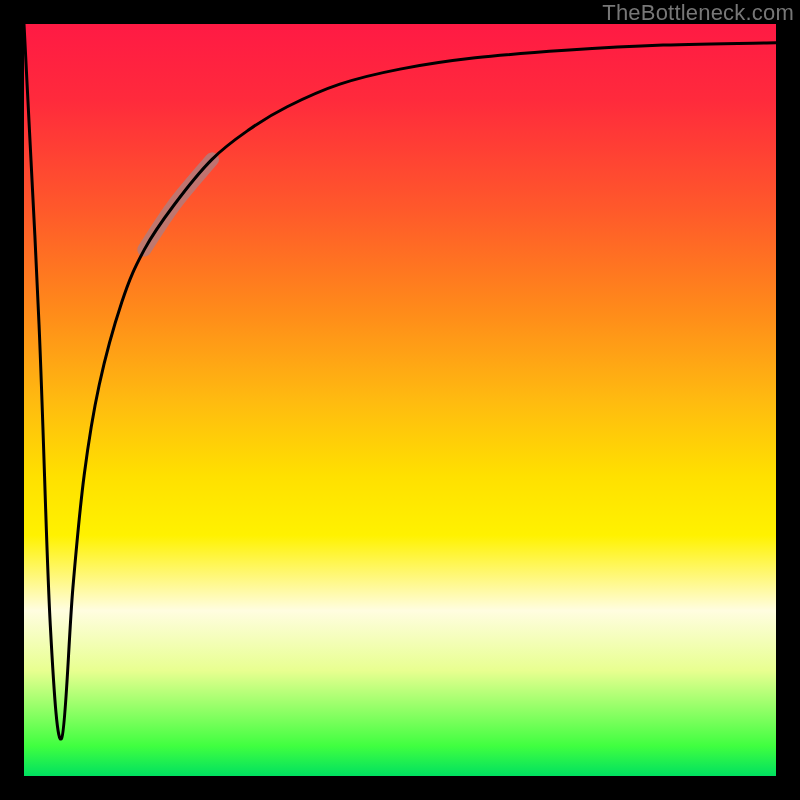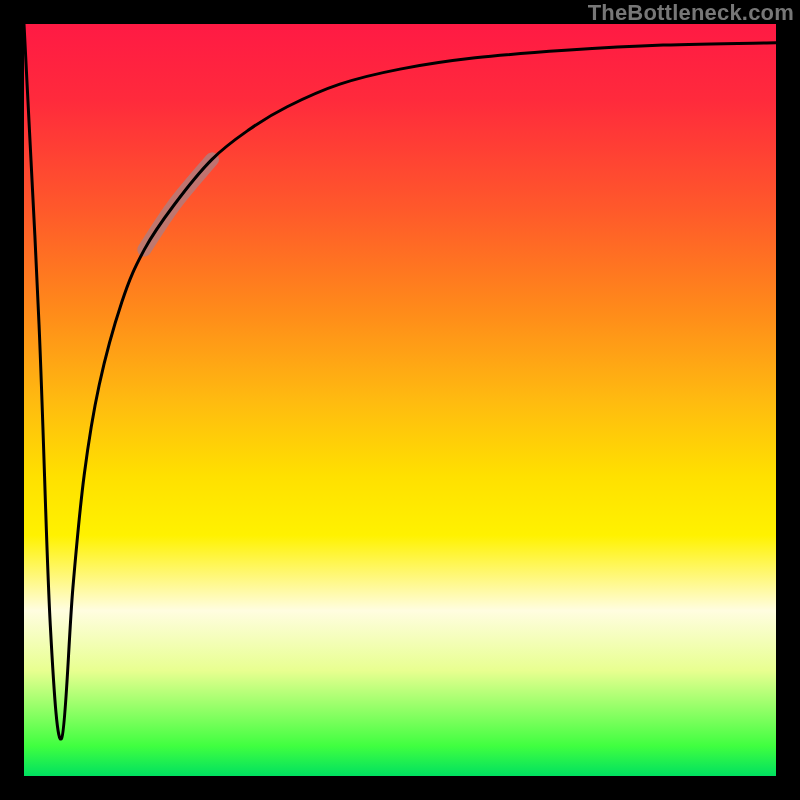--- a/index.html
+++ b/index.html
@@ -23,21 +23,21 @@
       #e8ff90 86%,
       #40ff40 96%,
       #00e060 100%);
   }
   .attribution {
     position: absolute;
     top: 0;
     right: 6px;
     color: #777;
     font-size: 22px;
-    font-weight: 700;
+    font-weight: 400;
     letter-spacing: 0.2px;
   }
   svg.curve {
     position: absolute;
     left: 0;
     top: 0;
     width: 752px;
     height: 752px;
     overflow: visible;
   }

